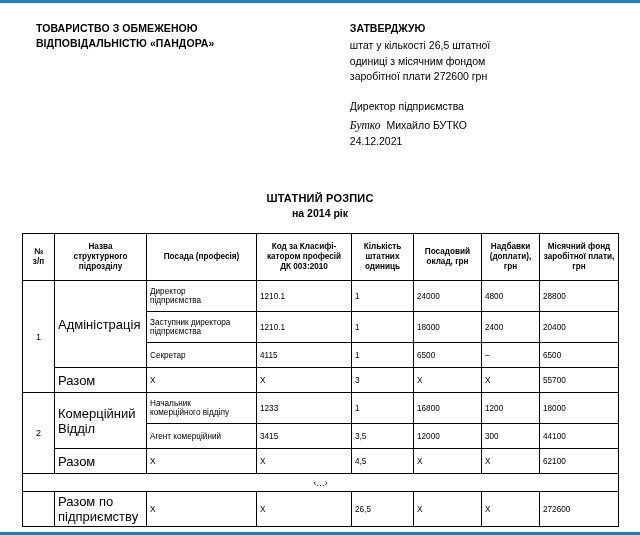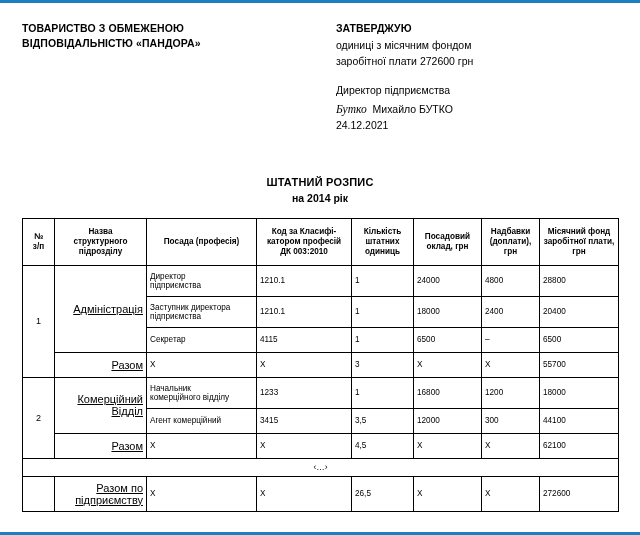--- a/index.html
+++ b/index.html
@@ -22,21 +22,21 @@
     border-top: 3px solid #1a7fc1;
     border-bottom: 3px solid #1a7fc1;
     padding: 0;
   }
   .inner {
     padding: 18px 22px 0 22px;
   }
   
   .header {
     display: flex;
-    justify-content: flex-start;
+    justify-content: flex-end;
     align-items: flex-start;
   }
   .org-block {
     width: 52%;
     font-size: 10.5px;
     font-weight: bold;
     line-height: 1.45;
     letter-spacing: 0.1px;
   }
   .approve-block {
@@ -107,24 +107,23 @@
   }
   td.left {
     text-align: left;
     padding-left: 5px;
   }
   td.idx {
     text-align: center;
     font-size: 9px;
   }
   td.dept {
-    text-align: right;
+    text-align: left;
     padding-left: 5px;
-    font-size: 11px;
-    text-decoration: underline;
+    font-size: 13px;
   }
   tr.datarow td {
     height: 20px;
   }
   tr.tallrow td {
     height: 26px;
   }
   .ellipsis-row td {
     text-align: center;
     font-size: 8.5px;
@@ -165,20 +164,21 @@
 <div class="page">
   <div class="inner">
 
     <div class="header">
       <div class="org-block">
         <div>ТОВАРИСТВО З ОБМЕЖЕНОЮ</div>
         <div>ВІДПОВІДАЛЬНІСТЮ «ПАНДОРА»</div>
       </div>
       <div class="approve-block">
         <div class="approve-title">ЗАТВЕРДЖУЮ</div>
+        <div class="approve-line">штат у кількості 26,5 штатної</div>
         <div class="approve-line">одиниці з місячним фондом</div>
         <div class="approve-line">заробітної плати 272600 грн</div>
         <div class="approve-gap"></div>
         <div>Директор підприємства</div>
         <div class="sig-name-row">
           <span class="sig-script">Бутко</span>
           <span class="sig-fio">Михайло БУТКО</span>
         </div>
         <div>24.12.2021</div>
       </div>

